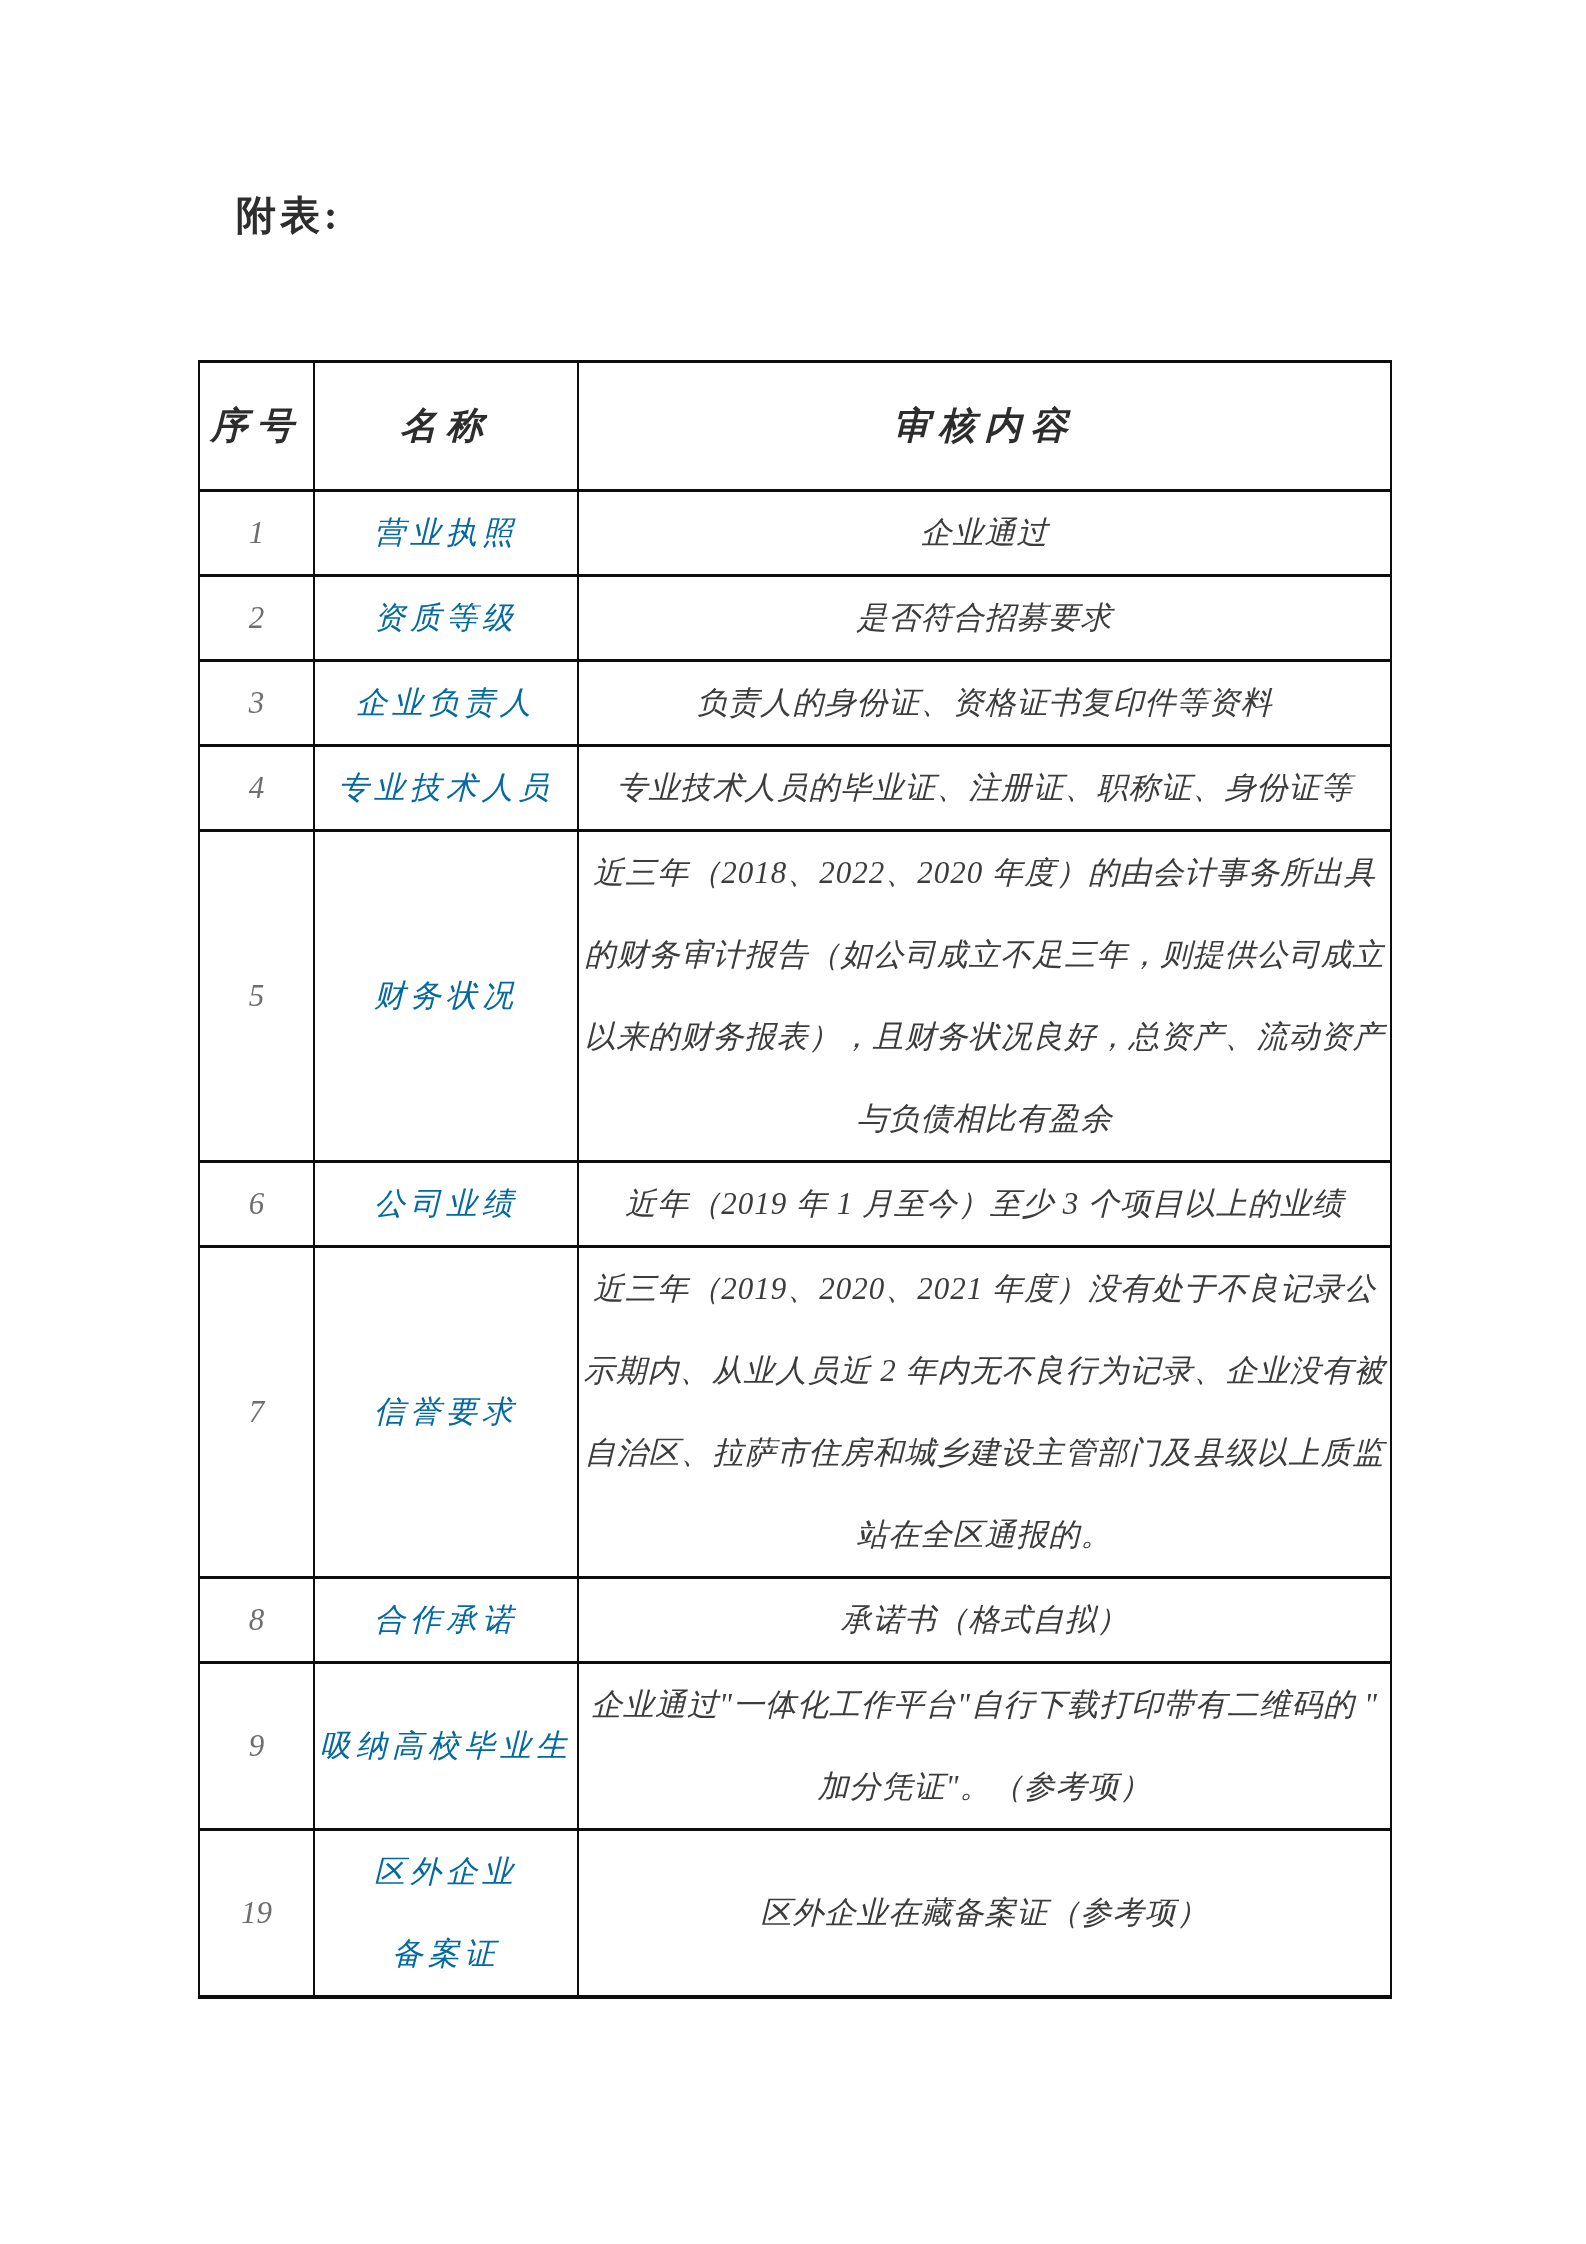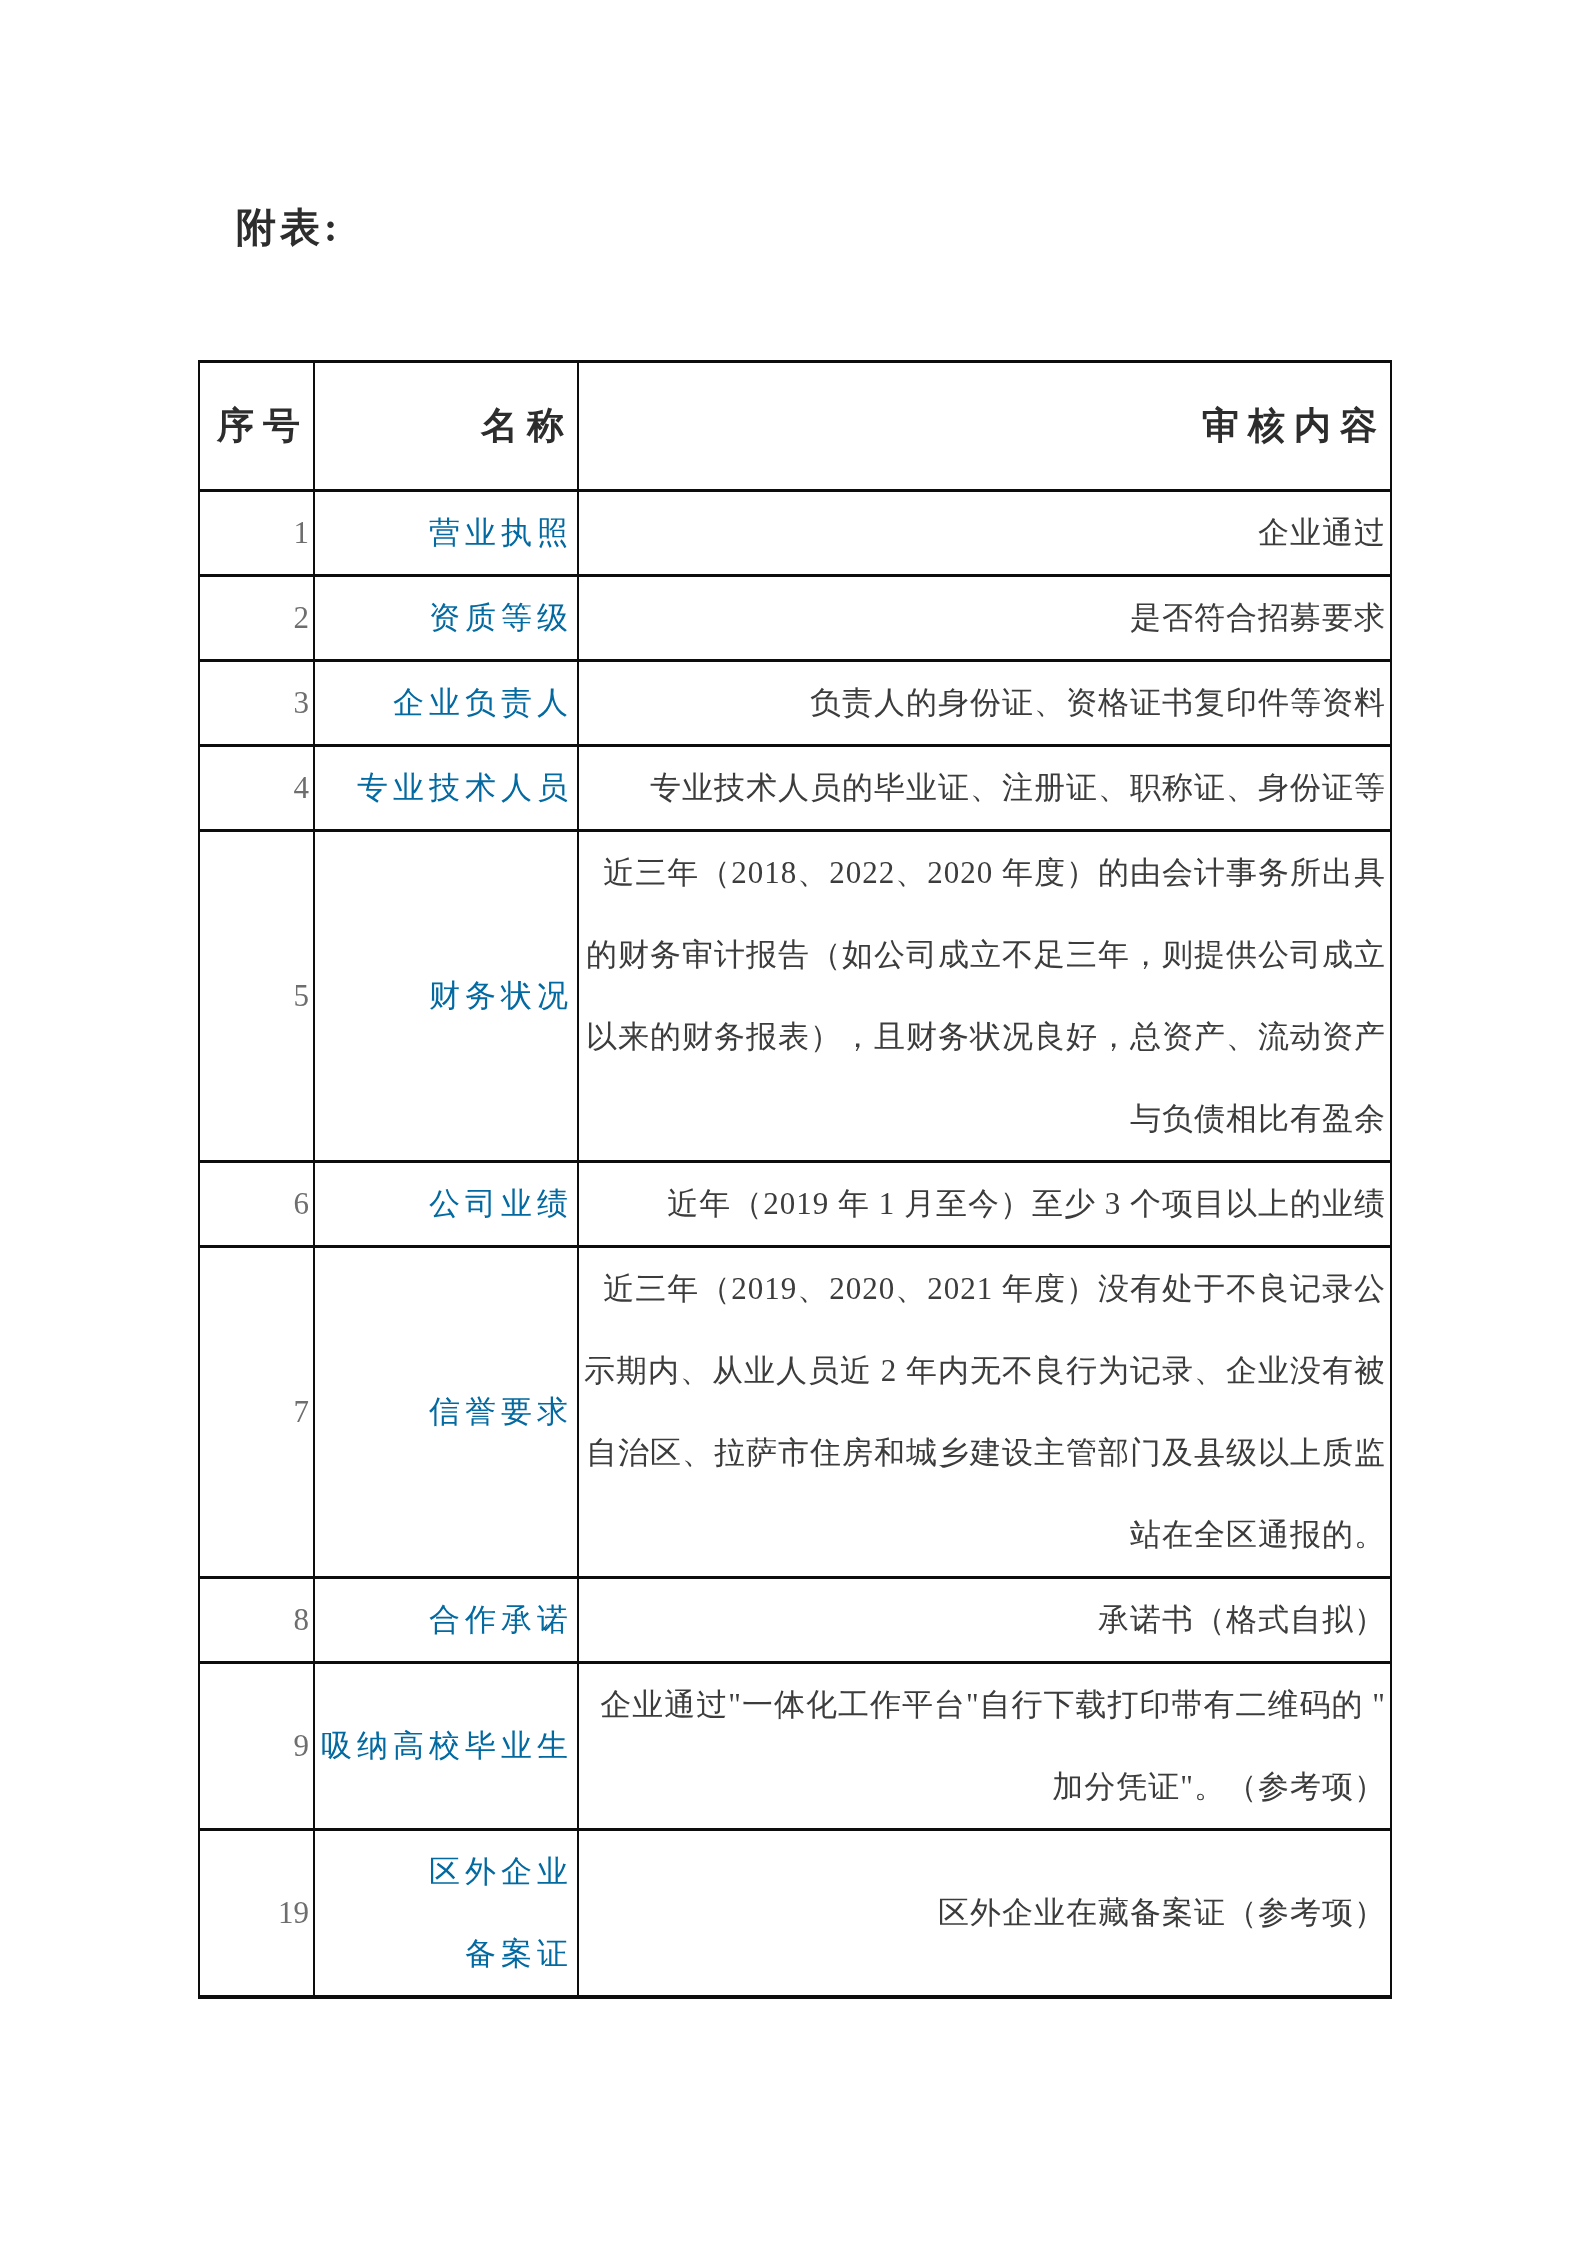--- a/index.html
+++ b/index.html
@@ -8,21 +8,21 @@
     width: 1586px;
     height: 2244px;
     background: #ffffff;
     font-family: "Liberation Serif", serif;
     color: #3c3c3c;
     overflow: hidden;
   }
   .appendix-label {
     position: absolute;
     left: 236px;
-    top: 200px;
+    top: 188px;
     font-size: 40px;
     font-weight: bold;
     letter-spacing: 4px;
     color: #2d2d2d;
   }
   .doc-title {
     position: absolute;
     left: 198px;
     top: 282px;
     width: 1194px;
@@ -41,24 +41,25 @@
     table-layout: fixed;
     background: #ffffff;
   }
   table.doc-table col.c1 { width: 115px; }
   table.doc-table col.c2 { width: 264px; }
   table.doc-table th, table.doc-table td {
     border-left: 2px solid #0d0d0d;
     border-right: 2px solid #0d0d0d;
     border-top: 3px solid #0d0d0d;
     border-bottom: 3px solid #0d0d0d;
-    text-align: right;
+    text-align: center;
     vertical-align: middle;
     padding: 0 4px;
     overflow: hidden;
+    font-style: italic;
   }
   table.doc-table { border-bottom: 4px solid #0d0d0d; }
   table.doc-table th {
     height: 126px;
     font-size: 37px;
     font-weight: bold;
     letter-spacing: 9px;
     color: #2d2d2d;
     background: #ffffff;
   }

